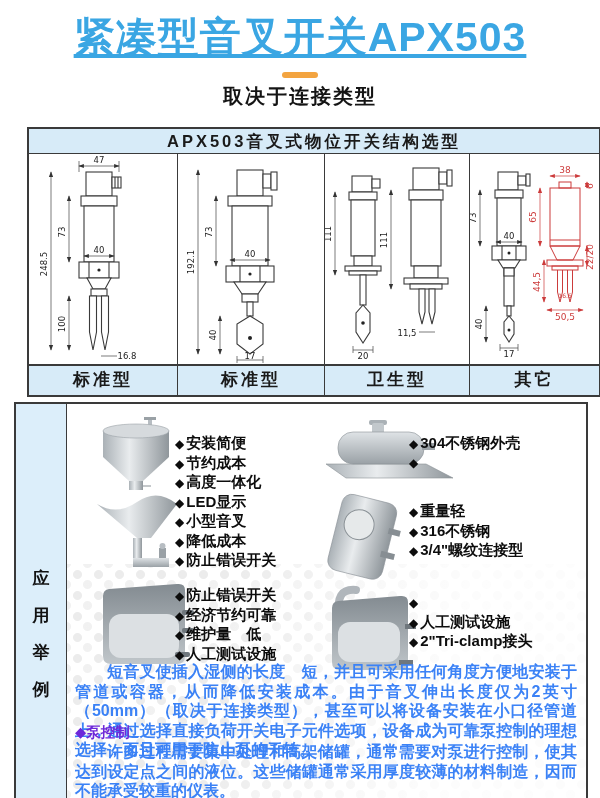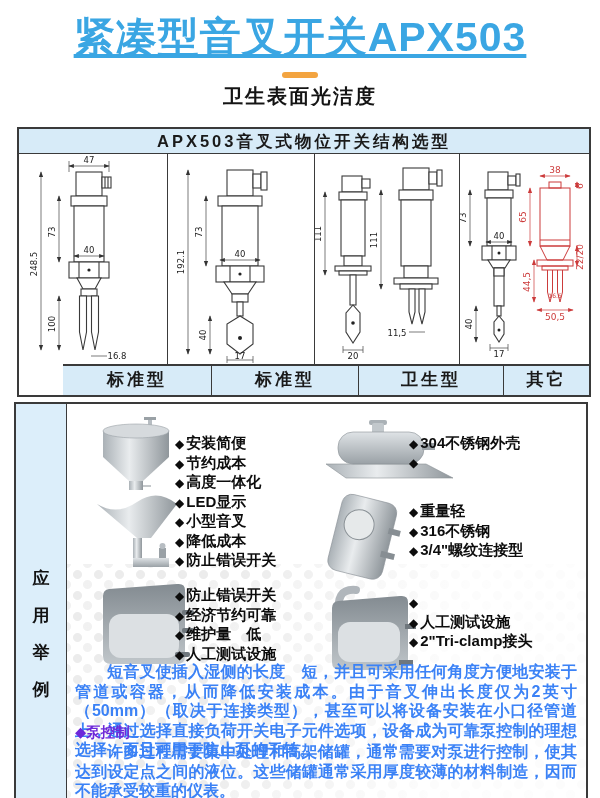--- a/index.html
+++ b/index.html
@@ -7,29 +7,29 @@
        font-family:"Liberation Sans","DejaVu Sans",sans-serif;color:#1a1a1a;}
   .page{position:relative;width:600px;height:798px;background:#fff;}
 
   
   .main-title{margin-top:10px;text-align:center;font-size:41px;font-weight:bold;
               letter-spacing:1px;color:#3aa6e3;text-decoration:underline;}
   .accent-bar{width:36px;height:6px;border-radius:3px;background:#f3a440;margin:7px auto 5px auto;}
   .subtitle{text-align:center;font-size:20px;font-weight:bold;color:#141414;letter-spacing:2px;}
 
   
-  .sel-table{position:absolute;left:17px;top:117px;width:570px;height:266px;
+  .sel-table{position:absolute;left:27px;top:117px;width:570px;height:266px;
              border:2px solid #3a3a3a;background:#fff;}
   .sel-header{height:24px;line-height:24px;background:#d7ebf8;border-bottom:1.5px solid #3a3a3a;
               text-align:center;font-size:16.5px;font-weight:bold;letter-spacing:3px;}
   .sel-body{display:flex;height:210px;}
   .sel-cell{position:relative;border-right:1.5px solid #3a3a3a;}
   .sel-cell:last-child{border-right:none;}
   .c1{width:148px;text-align:right;} .c2{width:146px;} .c3{width:144px;} .c4{flex:1;}
-  .sel-labels{display:flex;height:29px;background:#d7ebf8;border-top:2px solid #3a3a3a;margin-left:44px;}
+  .sel-labels{display:flex;height:29px;background:#d7ebf8;border-top:2px solid #3a3a3a;}
   .sel-label{line-height:28px;text-align:center;font-size:17px;font-weight:bold;
              letter-spacing:3px;border-right:1.5px solid #3a3a3a;}
   .sel-label:last-child{border-right:none;}
 
   svg{display:block;}
   .ln{stroke:#3a3a3a;stroke-width:1.1;fill:none;}
   .fillw{fill:#fff;stroke:#3a3a3a;stroke-width:1.1;}
   .dim{stroke:#444;stroke-width:0.7;fill:none;}
   .dt{font:8.5px "DejaVu Sans",sans-serif;fill:#222;text-anchor:middle;}
   .rln{stroke:#cc3b3b;stroke-width:1;fill:none;}
@@ -89,21 +89,21 @@
         </linearGradient>
       <linearGradient id="gd" x1="0" x2="0" y1="0" y2="1">
         <stop offset="0" stop-color="#838b91"></stop>
           <stop offset="1" stop-color="#c0c6ca"></stop>
         </linearGradient>
     </defs>
   </svg>
 
   <div class="main-title">紧凑型音叉开关APX503</div>
   <div class="accent-bar"></div>
-  <div class="subtitle">卫生表面光洁度</div>
+  <div class="subtitle">取决于连接类型</div>
 
   <div class="sel-table">
     <div class="sel-header">APX503音叉式物位开关结构选型</div>
     <div class="sel-body">
 
       <div class="sel-cell c1">
         <svg viewBox="0 0 148 210" width="148" height="210">
           <line class="dim" x1="50" y1="12" x2="90" y2="12" marker-start="url(#ma)" marker-end="url(#ma)"></line>
           <line class="dim" x1="50" y1="7" x2="50" y2="18"></line>
             <line class="dim" x1="90" y1="7" x2="90" y2="18"></line>

